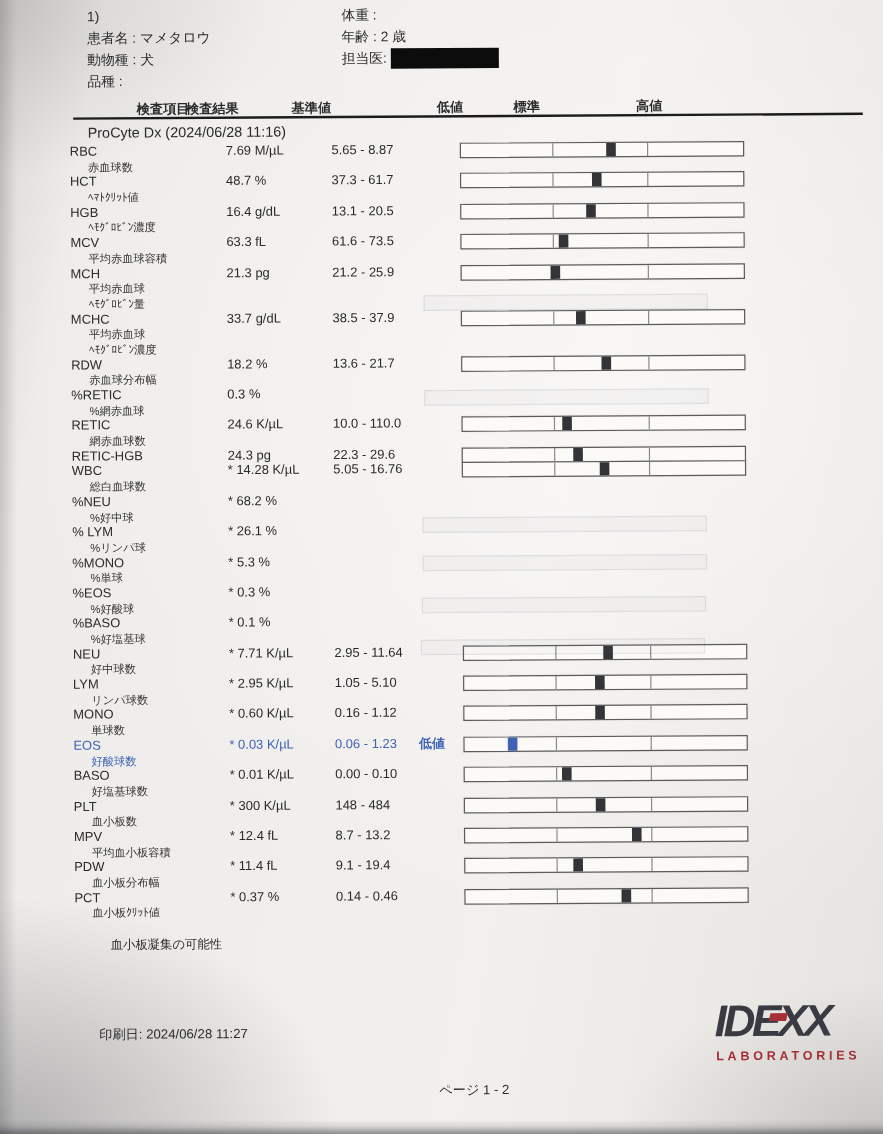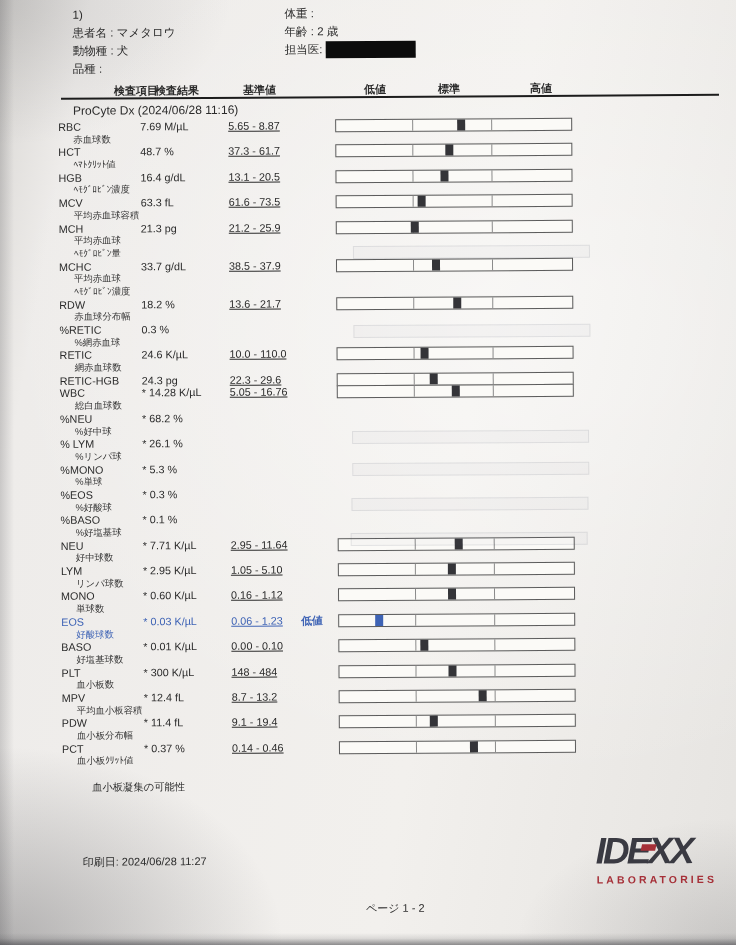--- a/index.html
+++ b/index.html
@@ -31,32 +31,32 @@
   .ph-right{position:absolute;left:287px;top:0;}
   .ph-line{height:18px;white-space:nowrap;}
   .redact{display:inline-block;vertical-align:middle;width:90px;height:17px;background:#0c0c0c;margin-left:3px;}
 
   
   .thead{position:absolute;top:82px;left:0;width:100%;font-size:11px;font-weight:700;}
   .thead .h1{position:absolute;left:75px;margin-left:41px;}
   .thead .h2{position:absolute;left:157px;}
   .thead .h3{position:absolute;left:245px;}
   .thead .h4{position:absolute;left:366px;}
-  .thead .h5{position:absolute;left:440px;text-align:center;}
+  .thead .h5{position:absolute;left:430px;text-align:center;}
   .thead .h6{position:absolute;left:532px;}
   .thead-rule{position:absolute;top:96px;left:63px;width:658px;height:2px;background:#1c1c1c;}
 
   .section-title{position:absolute;top:102px;left:75px;font-size:12px;}
 
   
   #rows-container{position:absolute;top:119px;left:0;width:100%;}
   .trow{display:flex;align-items:flex-start;height:12.7px;font-size:10.8px;line-height:12.5px;white-space:nowrap;}
   .c-label{margin-left:60px;width:82px;flex:none;}
-  .c-result{width:88px;flex:none;}
-  .c-range{width:70px;flex:none;text-decoration:underline;}
+  .c-result{width:88px;flex:none;margin-left:48px;}
+  .c-range{width:70px;flex:none;}
   .c-flag{width:37px;flex:none;font-weight:600;}
   .c-bar{width:237px;flex:none;position:relative;}
   .subrow{margin-left:75px;height:12.7px;font-size:9.4px;line-height:12.4px;color:#343434;white-space:nowrap;}
   .low-row .c-label,.low-row .c-result,.low-row .c-range,.low-row .c-flag{color:#3e63b5;}
   .subrow.low{color:#3e63b5;}
 
   .bar{position:relative;display:block;width:235px;height:11px;border:1px solid #5c5c5c;background:#fbfaf7;margin-top:0px;box-shadow:0 0 1px rgba(0,0,0,0.15);}
   .bar .dv{position:absolute;top:0;bottom:0;width:1px;background:#8a8a8a;}
   .bar .dv1{left:32.5%;}
   .bar .dv2{left:65.8%;}

